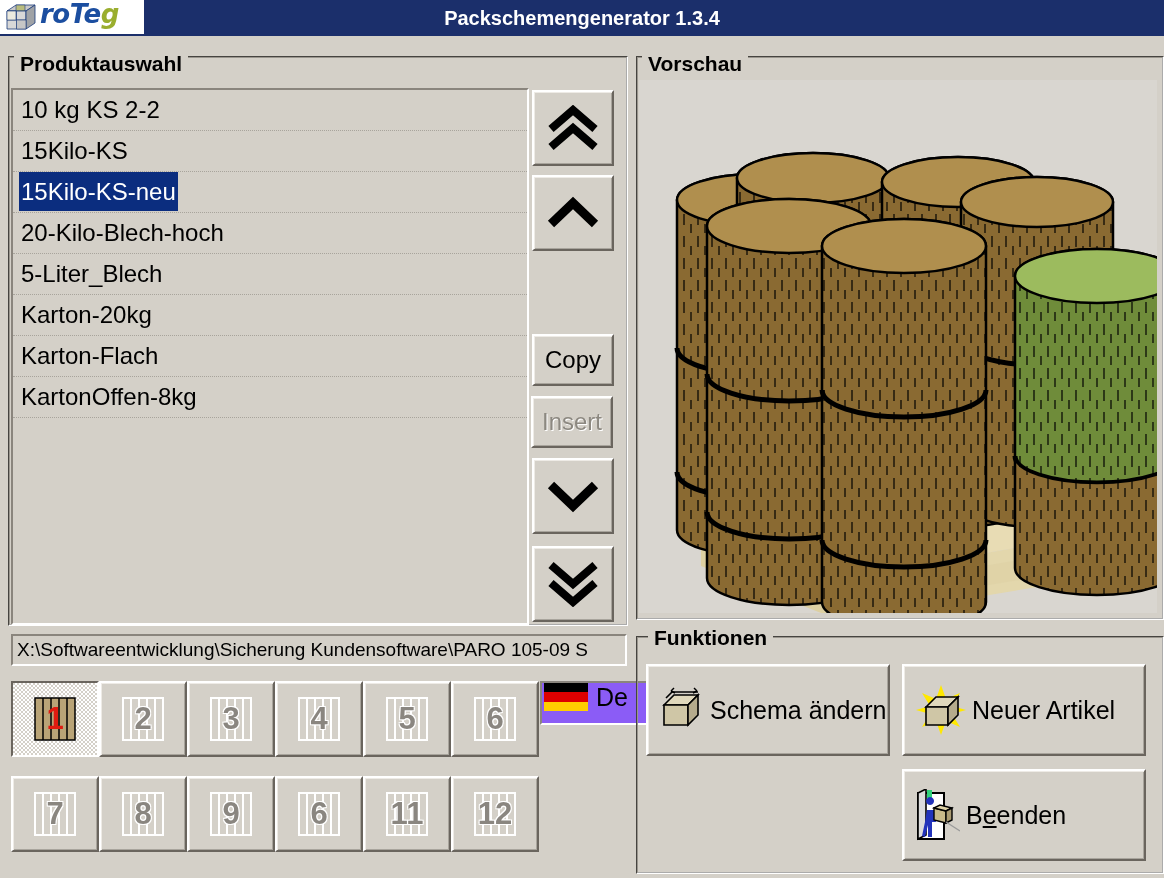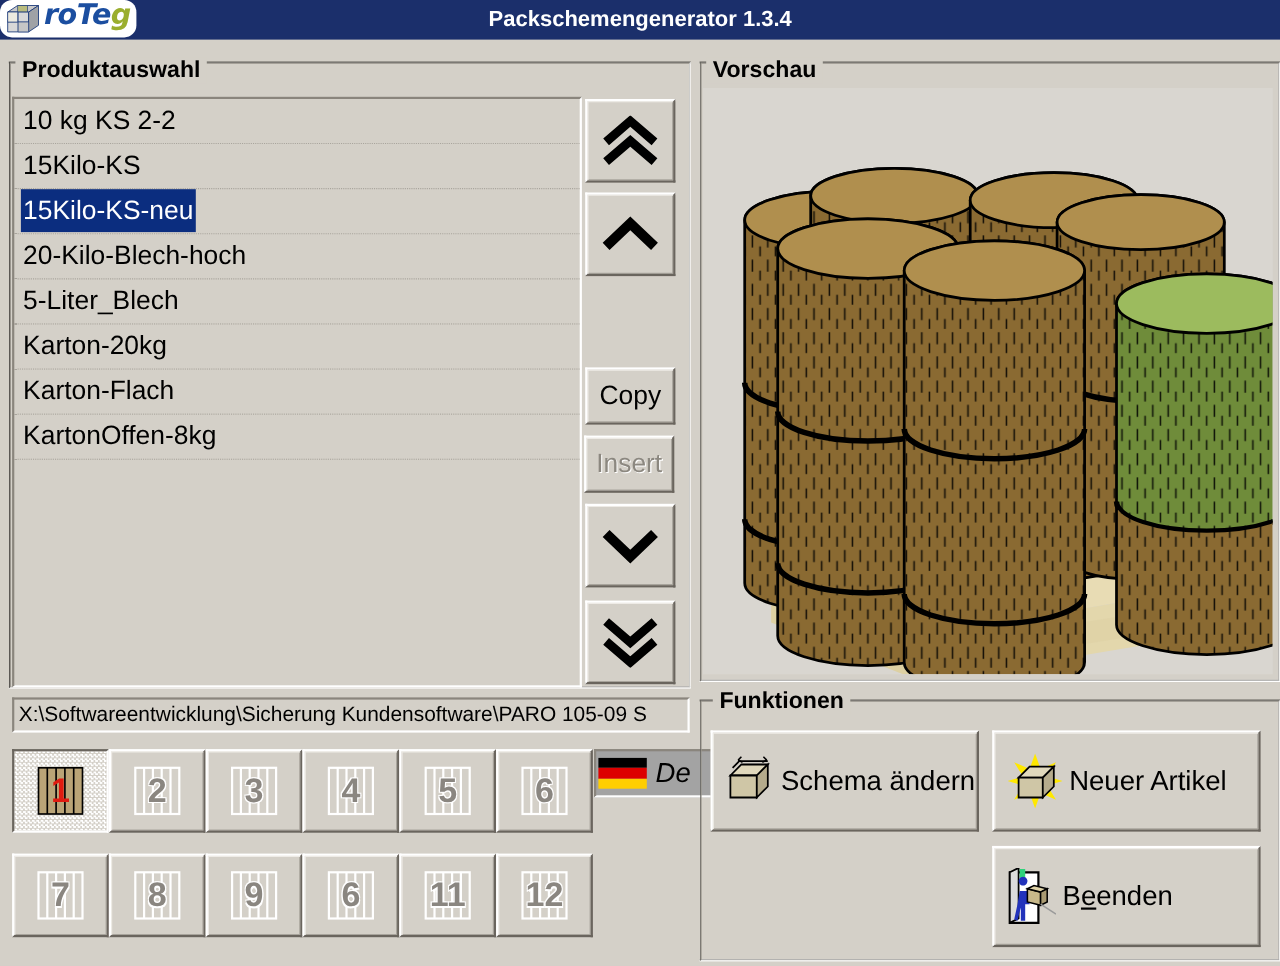--- a/index.html
+++ b/index.html
@@ -11,24 +11,23 @@
     -webkit-font-smoothing:none;
   }
   #app{position:relative;width:1164px;height:878px;background:#d4d0c8;}
 
   
   .titlebar{
     position:absolute;left:0;top:0;width:1164px;height:36px;
     background:#1b2f6b;
   }
   .logo-box{
-    position:absolute;left:0;top:0;width:124px;height:34px;
+    position:absolute;left:0;top:0;width:144px;height:34px;
     background:#ffffff;
     overflow:hidden;
-    border-radius:11px;
   }
   .logo-cube{position:absolute;left:6px;top:3px;width:30px;height:28px;}
   .logo-text{
     position:absolute;left:40px;top:-1px;
     font-size:26px;font-weight:bold;font-style:italic;
     color:#1b4ea0;letter-spacing:-0.5px;
     font-family:"DejaVu Sans", sans-serif;
   }
   .logo-text .g{color:#9aae2e;}
   .title-text{
@@ -126,27 +125,26 @@
     font-size:31px;font-weight:bold;color:#8a8680;
     text-shadow:1px 1px 0 #ffffff, -1px -1px 0 #ffffff,
                 1px -1px 0 #ffffff, -1px 1px 0 #ffffff;
     font-family:"Liberation Sans", sans-serif;
   }
   .palnum.red{color:#e01b10;text-shadow:none;}
 
   
   .langbox{
     position:absolute;
-    background:#a3a3a3;
+    background:#8b5cf6;
     border:2px solid;
     border-color:#8a857d #ffffff #ffffff #8a857d;
     box-sizing:border-box;
-    display:flex;align-items:center;
+    display:flex;align-items:flex-start;
     overflow:hidden;
-    font-style:italic;
   }
   .flag{width:44px;height:28px;margin-left:2px;flex:0 0 auto;}
   .flag i{display:block;height:9.33px;}
   .flag .b{background:#000000;}
   .flag .r{background:#dd0000;}
   .flag .y{background:#ffce00;}
   .langtext{
     font-size:25px;color:#000;margin-left:8px;white-space:nowrap;
     font-family:"Liberation Sans", sans-serif;
   }

